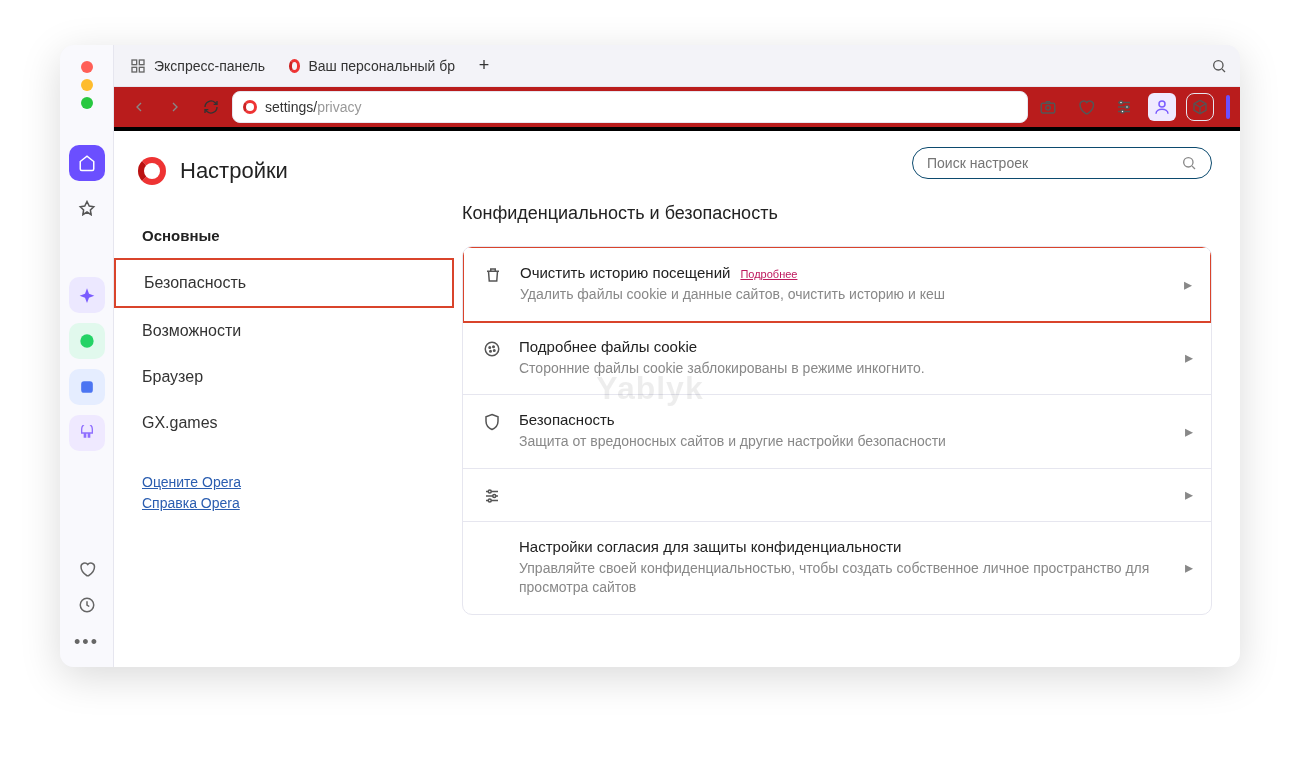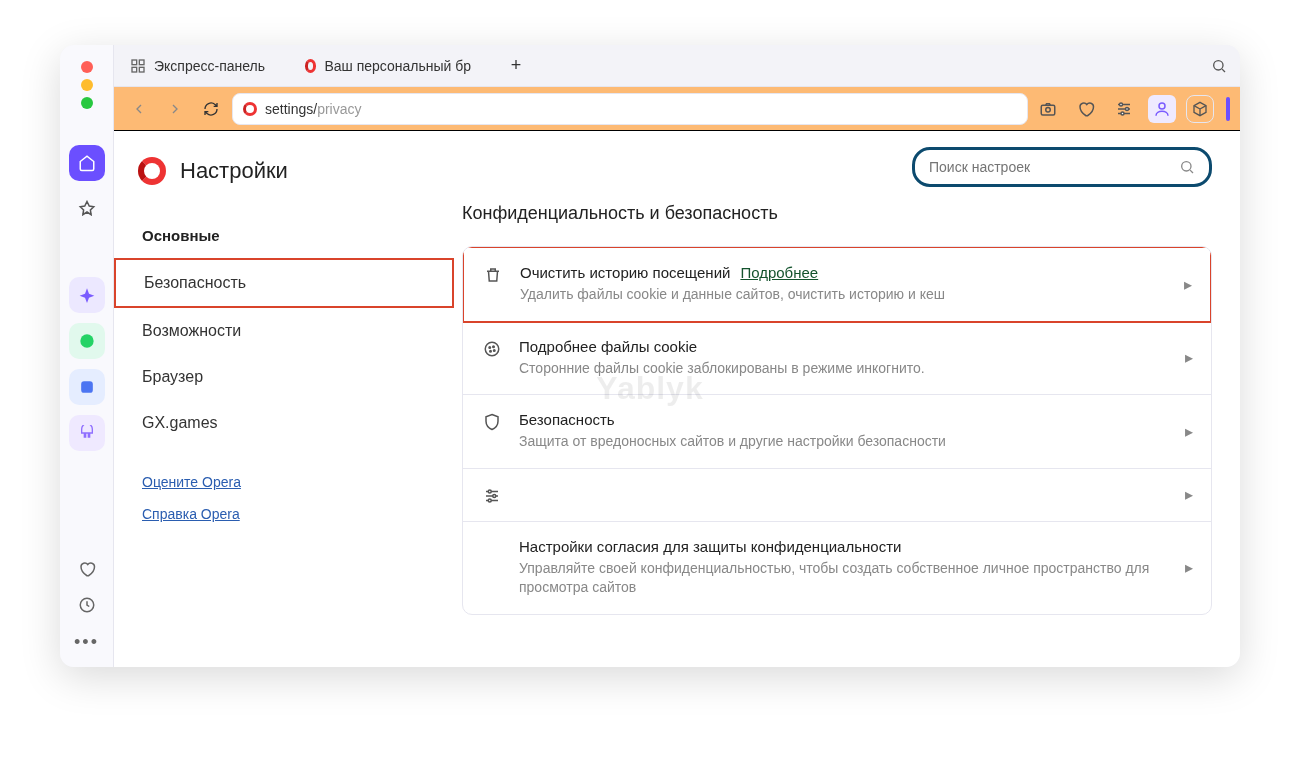--- a/index.html
+++ b/index.html
@@ -38,37 +38,37 @@
 .rail-icon.purple1{ background:#ece8ff; color:#7a5cff;}
 .rail-icon.green1{ background:#e1f9ed; color:#25d366;}
 .rail-icon.blue1{ background:#e5edff; color:#4c75f2;}
 .rail-icon.purple2{ background:#efe9ff; color:#8f6fff;}
 .rail-spacer{flex:1;}
 .rail-bottom{display:flex;flex-direction:column;align-items:center;gap:14px;padding-bottom:14px;color:#666;}
 
 .main { flex:1; display:flex; flex-direction:column; }
 
 .tabbar {
-  height:42px; display:flex; align-items:center; padding:0 8px; gap:20px;
+  height:42px; display:flex; align-items:center; padding:0 8px; gap:4px;
   background:#f3f3f8; border-bottom:1px solid #e6e6ef;
 }
 .sdlabel{display:flex;align-items:center;gap:8px;color:#333;font-size:14px;padding:0 8px;}
 .sdlabel svg{width:16px;height:16px;color:#666;}
 .tab{
   display:flex;align-items:center;gap:8px;padding:6px 12px;font-size:14px;color:#333;
   border-radius:8px 8px 0 0; max-width:190px; white-space:nowrap; overflow:hidden;
 }
 .tab.active{background:#fff;border:1px solid #dcdce5;border-bottom:none;}
 .tab .o-logo{width:14px;height:14px;border-radius:50%;border:3px solid #e33; border-left-color:#c22;}
 .newtab{width:26px;height:26px;border-radius:6px;display:flex;align-items:center;justify-content:center;font-size:18px;color:#333;cursor:pointer;}
 .tabbar-spacer{flex:1;}
 .tabbar-search{width:26px;height:26px;display:flex;align-items:center;justify-content:center;color:#555;cursor:pointer;}
 
 .addrbar{
-  height:44px;background:#fdba74;border-bottom:1px solid #000000;
+  height:44px;background:#b91c1c;border-bottom:4px solid #000000;
   display:flex;align-items:center;padding:0 10px;gap:6px;
 }
 .navbtn{width:30px;height:30px;display:flex;align-items:center;justify-content:center;color:#888;cursor:pointer;border-radius:6px;}
 .navbtn.enabled{color:#333;}
 .addr-field{
   flex:1;height:32px;background:#fff;border:1px solid #e6e6ef;border-radius:8px;
   display:flex;align-items:center;padding:0 10px;gap:8px;font-size:14px;
 }
 .addr-field .o-logo{width:14px;height:14px;border-radius:50%;border:3px solid #e33;border-left-color:#c22;flex-shrink:0;}
 .addr-path{color:#333;}
@@ -83,42 +83,42 @@
   width:340px;padding:20px 0 20px 0;
 }
 .settings-header{display:flex;align-items:center;gap:14px;padding:6px 24px 28px 24px;}
 .settings-header .o-logo-big{width:28px;height:28px;border-radius:50%;border:6px solid #e33;border-left-color:#b11;}
 .settings-header h1{font-size:22px;font-weight:500;color:#222;}
 .side-item{
   padding:14px 28px;font-size:16px;color:#333;cursor:pointer;
 }
 .side-item.heading{font-weight:600;font-size:15px;color:#222;}
 .side-item.selected{border:2px solid #d9442b;}
-.side-links{padding:28px 28px 0 28px;display:flex;flex-direction:column;gap:16px;}
+.side-links{padding:28px 28px 0 28px;display:flex;flex-direction:column;gap:5px;}
 .side-links a{color:#2a5db0;font-size:14px;text-decoration:underline;cursor:pointer;}
 
 .settings-main{flex:1;padding:20px 28px 20px 8px;overflow:auto;position:relative;}
 .search-wrap{position:absolute;right:28px;top:16px;}
 .search-box{
-  width:300px;height:40px;border:3px solid #0c4a6e;border-radius:18px;
+  width:300px;height:32px;border:1px solid #0c4a6e;border-radius:18px;
   display:flex;align-items:center;padding:0 14px;gap:10px;color:#888;font-size:14px;
 }
 .search-box input{border:none;outline:none;flex:1;font-size:14px;color:#333;background:transparent;}
 .section-title{font-size:18px;font-weight:500;color:#222;margin:52px 0 22px 0;}
 .cards{border:1px solid #e6e6ef;border-radius:10px;overflow:hidden;}
 .card{
   display:flex;align-items:flex-start;gap:16px;padding:16px 18px;
   border-bottom:1px solid #e6e6ef;cursor:pointer;position:relative;
 }
 .card:last-child{border-bottom:none;}
 .card.highlight{border:2px solid #d9442b;margin:-1px;z-index:1;background:#fff;}
 .card-icon{width:22px;color:#555;flex-shrink:0;margin-top:2px;display:flex;justify-content:center;}
 .card-body{flex:1;}
 .card-title{font-size:15px;color:#222;display:flex;gap:10px;align-items:baseline;}
-.card-title a{color:#14532d;text-decoration:underline;font-size:15px;}
+.card-title a{color:#be185d;text-decoration:underline;font-size:11px;}
 .card-desc{font-size:14px;color:#888;margin-top:4px;line-height:1.4;}
 .card-chevron{color:#888;align-self:center;}
 
 .watermark{
   position:absolute; left:50%; top:370px; transform:translateX(-50%);
   font-size:32px; color:rgba(0,0,0,0.07); font-weight:700; pointer-events:none;
   letter-spacing:1px;
 }
 </style>
 </head>

